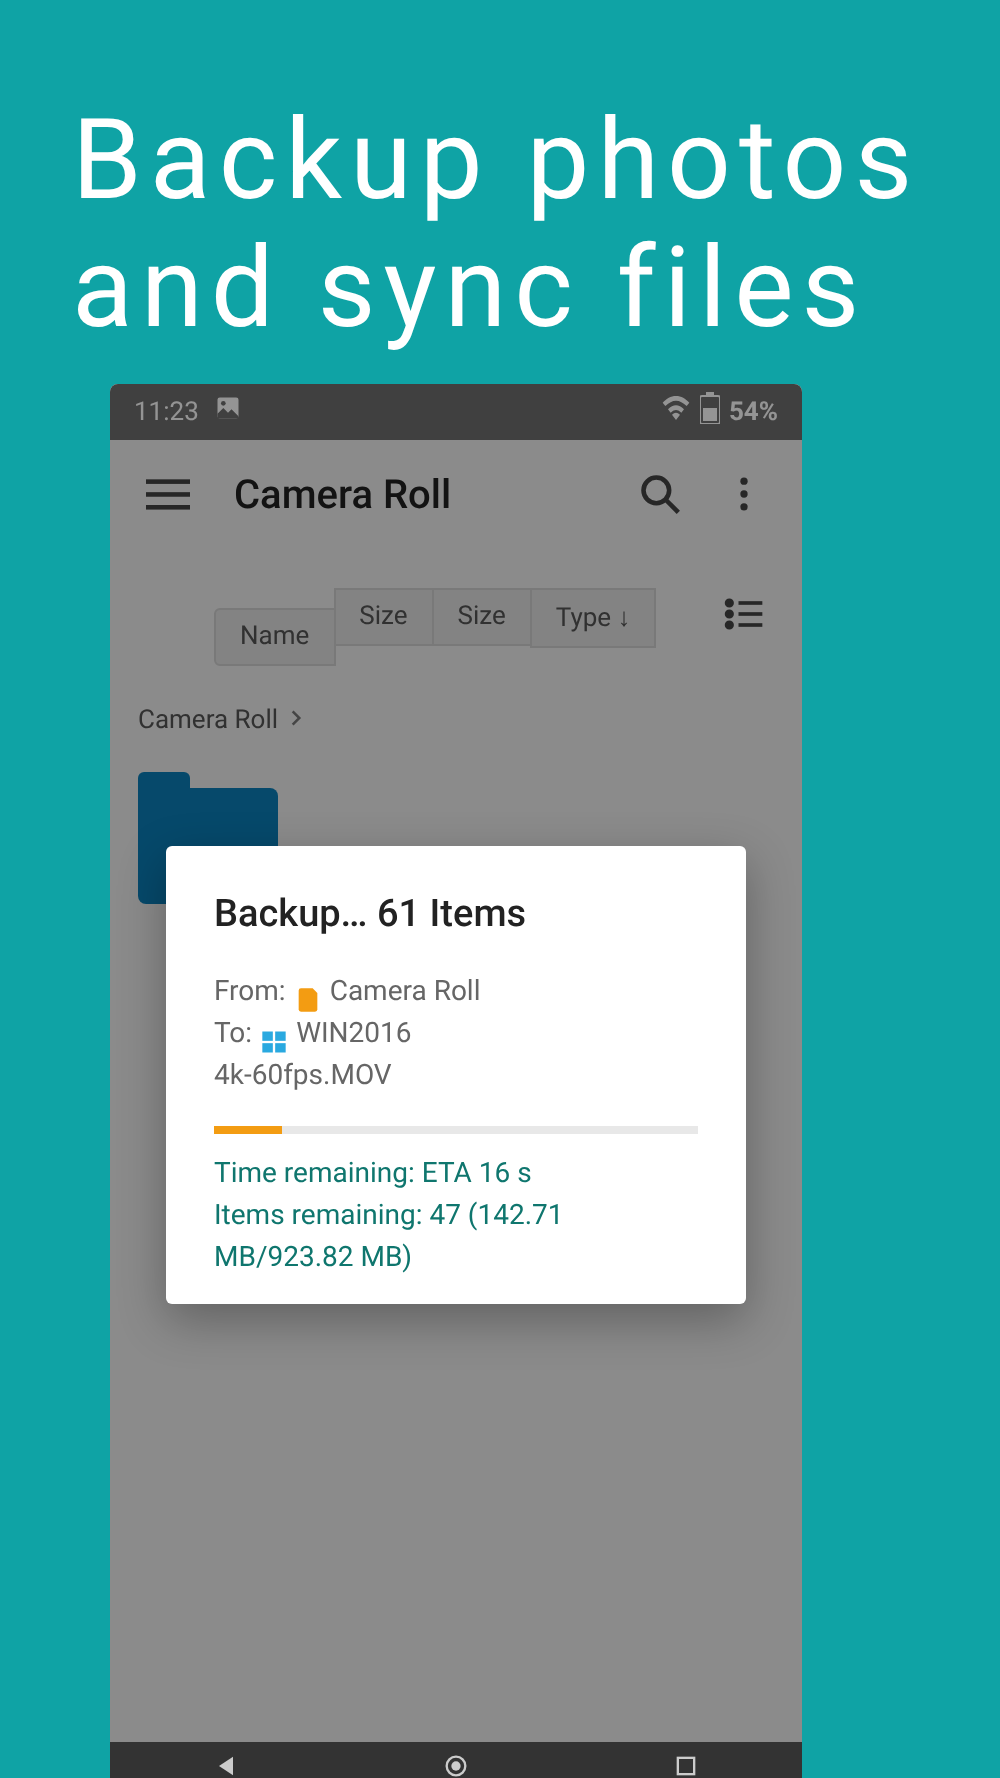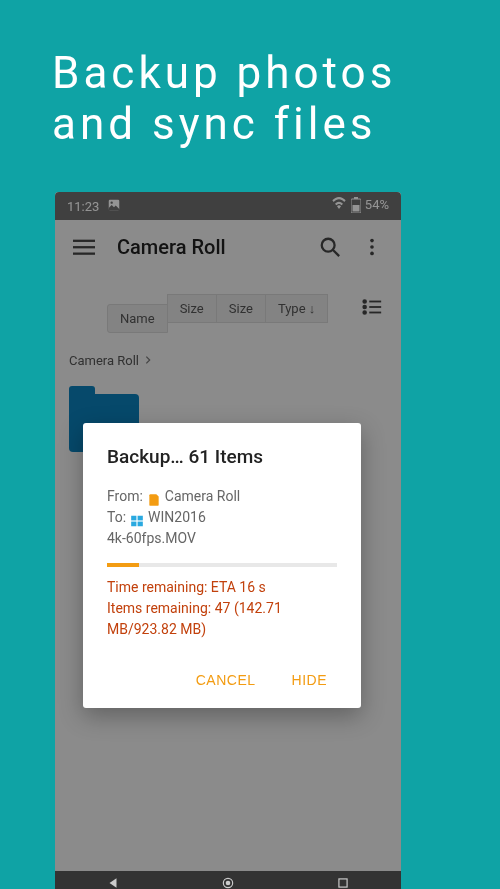--- a/index.html
+++ b/index.html
@@ -6,24 +6,24 @@
     body {
       font-family: -apple-system, BlinkMacSystemFont, 'Segoe UI', Roboto, sans-serif;
       background: #0fa3a5;
       width: 500px;
       height: 889px;
       overflow: hidden;
       position: relative;
     }
     .promo-header {
       color: white;
-      font-size: 44px;
+      font-size: 56px;
       font-weight: 400;
       letter-spacing: 4px;
-      padding: 48px 52px 30px;
+      padding: 48px 36px 30px;
       line-height: 1.15;
     }
     .phone-frame {
       position: absolute;
       left: 55px;
       top: 192px;
       width: 346px;
       height: 697px;
       background: #f5f5f5;
       border-radius: 4px 4px 0 0;
@@ -33,21 +33,21 @@
       background: #6f6f6f;
       color: white;
       height: 28px;
       display: flex;
       align-items: center;
       justify-content: space-between;
       padding: 0 12px;
       font-size: 13px;
     }
     .status-left { display: flex; align-items: center; gap: 8px; }
-    .status-right { display: flex; gap: 4px; }
+    .status-right { display: flex; align-items: center; gap: 4px; font-weight: bold; }
     .app-bar {
       background: #efefef;
       height: 54px;
       display: flex;
       align-items: center;
       padding: 0 8px;
     }
     .hamburger { padding: 10px; display: flex; }
     .hamburger svg { width: 22px; height: 22px; }
     .app-title {
@@ -110,21 +110,21 @@
       border-radius: 3px 3px 0 0;
     }
     .scrim {
       position: absolute;
       inset: 0;
       background: rgba(0,0,0,0.42);
     }
     .dialog {
       position: absolute;
       left: 28px;
-      right: 40px;
+      right: 28px;
       top: 231px;
       background: white;
       border-radius: 3px;
       box-shadow: 0 8px 24px rgba(0,0,0,0.3);
       padding: 22px 24px 12px;
     }
     .dialog-title {
       font-size: 19px;
       font-weight: 500;
       color: #222;
@@ -145,21 +145,21 @@
       margin: 14px 0 10px;
       position: relative;
     }
     .progress-fill {
       height: 100%;
       background: #f39c12;
       width: 14%;
     }
     .dialog-info {
       font-size: 14px;
-      color: #c2410c;
+      color: #0f766e;
       line-height: 1.5;
     }
     .dialog-actions {
       display: flex;
       justify-content: flex-end;
       gap: 28px;
       margin-top: 24px;
       padding-right: 6px;
     }
     .dialog-btn {
@@ -304,24 +304,20 @@
       <span>WIN2016</span>
     </div>
     <div class="dialog-row">
       <span>4k-60fps.MOV</span>
     </div>
     <div class="progress-track">
       <div class="progress-fill"></div>
     </div>
     <div class="dialog-info">Time remaining: ETA 16 s</div>
     <div class="dialog-info">Items remaining: 47 (142.71 MB/923.82 MB)</div>
-    <div class="dialog-actions">
-      <button class="dialog-btn">CANCEL</button>
-      <button class="dialog-btn">HIDE</button>
-    </div>
   </div>
 
   <div class="nav-bar">
     <span><svg viewBox="0 0 24 24">
           <path d="M18 4v16L6 12z"></path>
         </svg></span>
     <span><svg viewBox="0 0 24 24">
           <circle cx="12" cy="12" r="8" fill="none" stroke="#ccc" stroke-width="2"></circle>
           <circle cx="12" cy="12" r="4"></circle>
         </svg></span>

